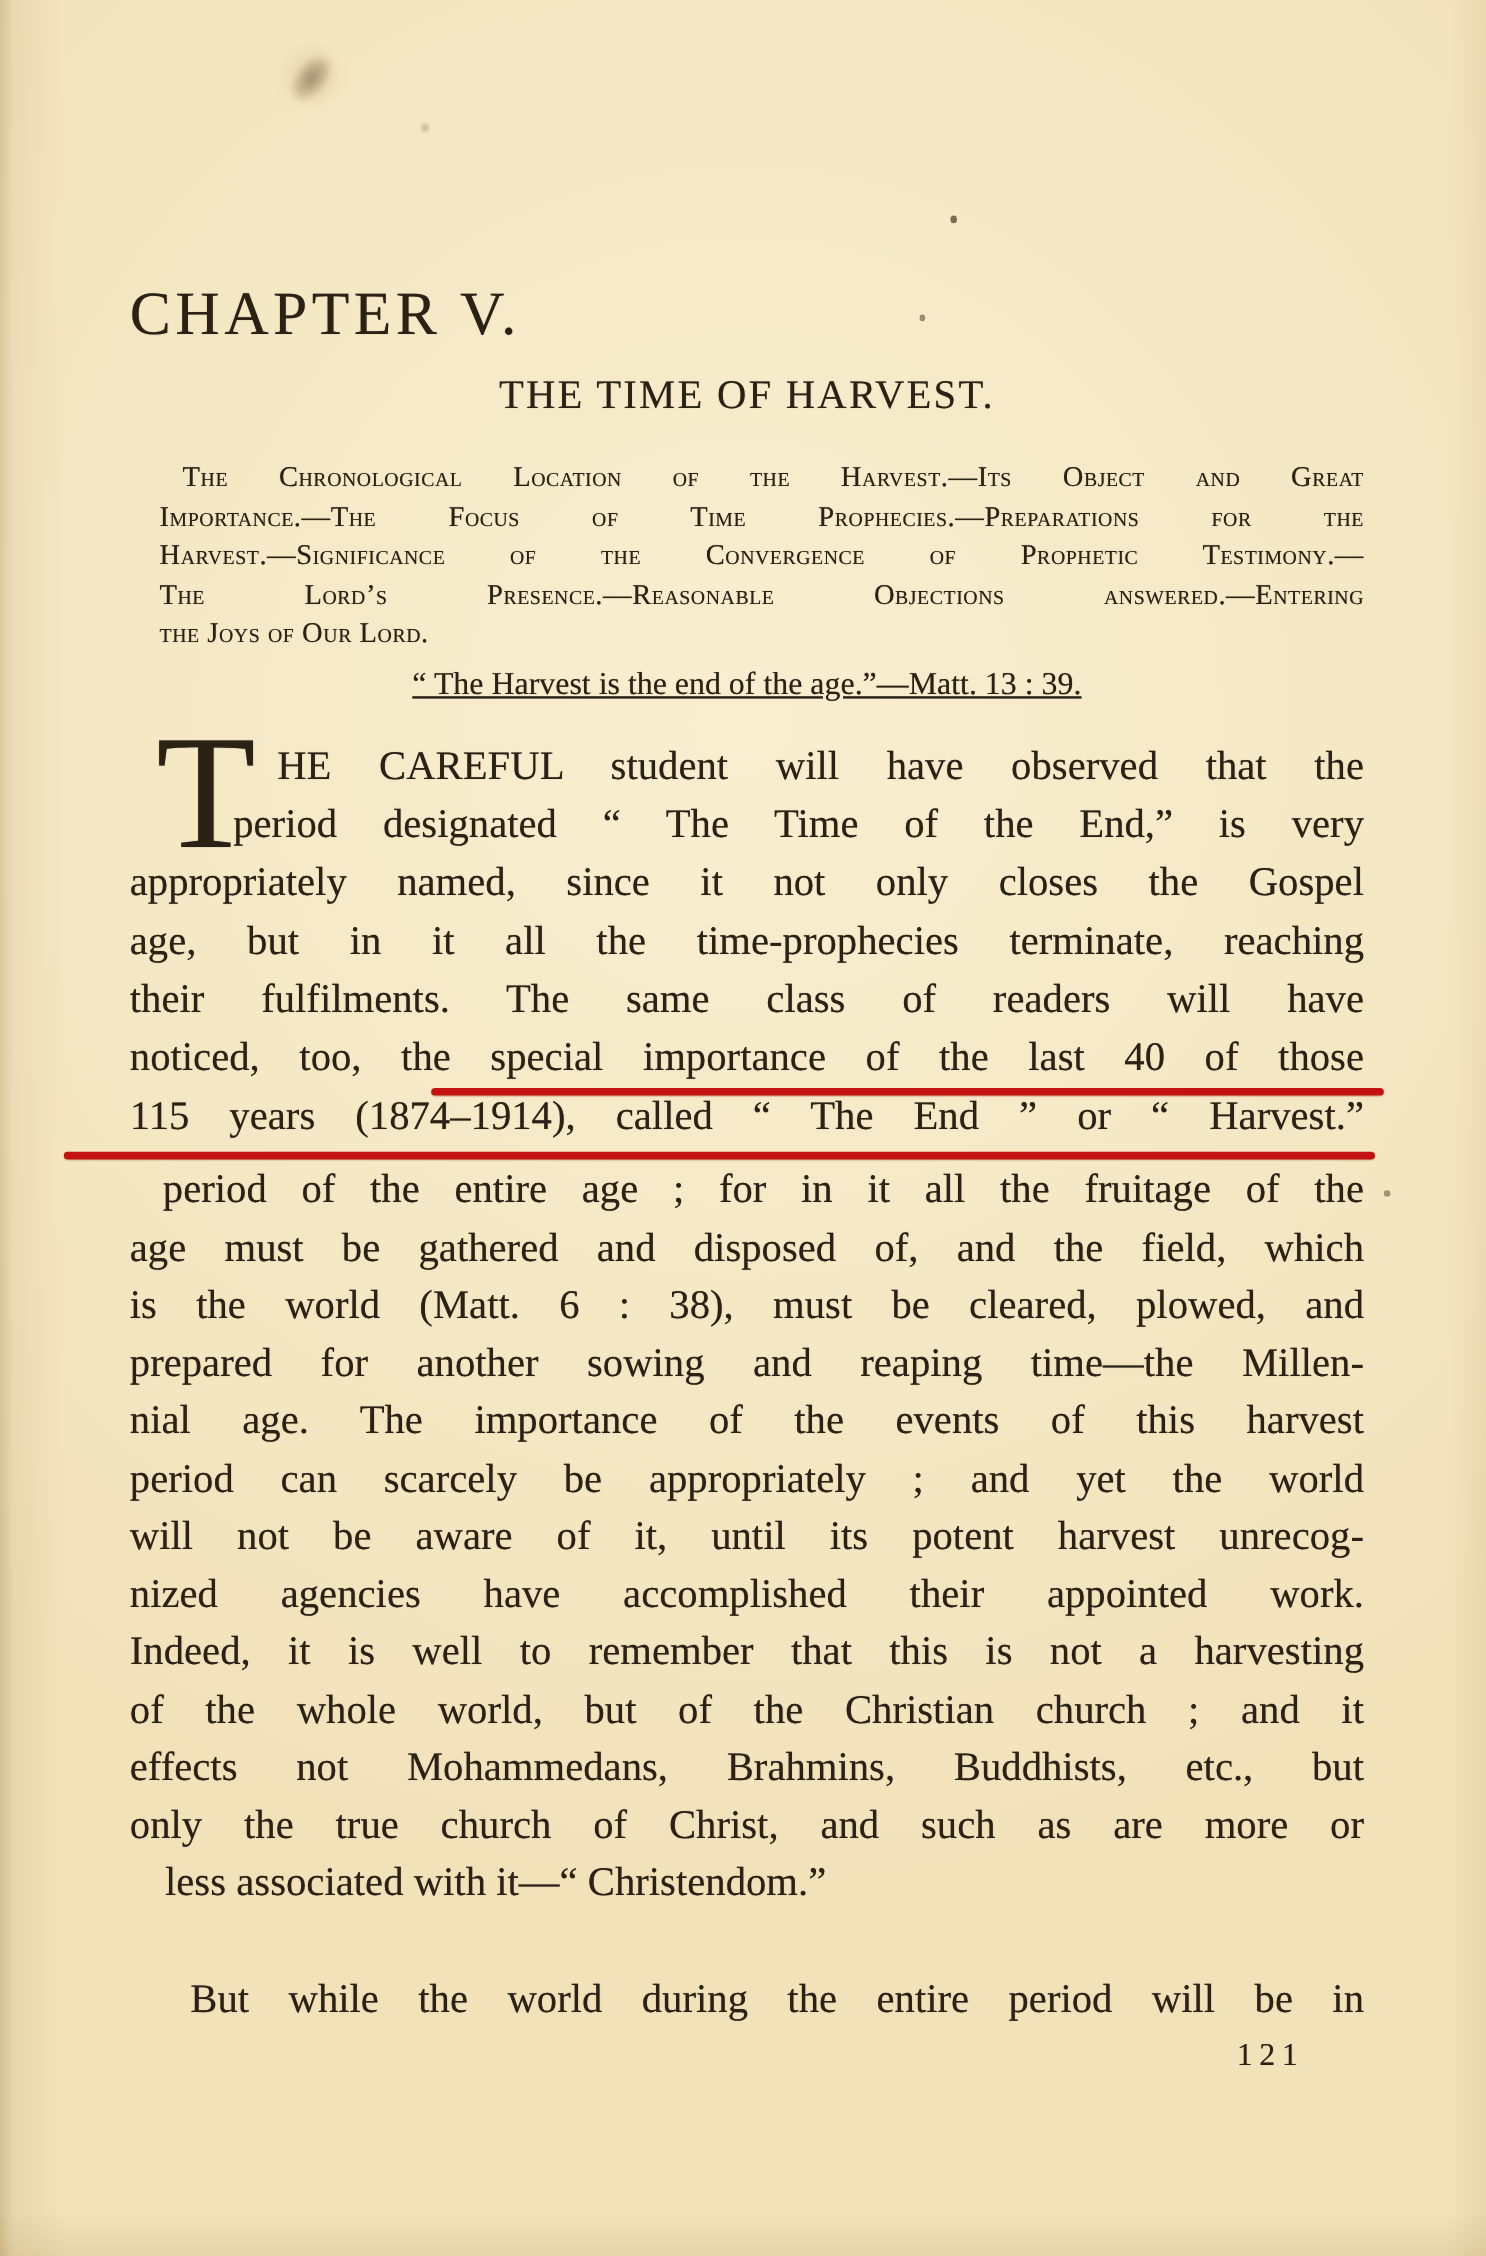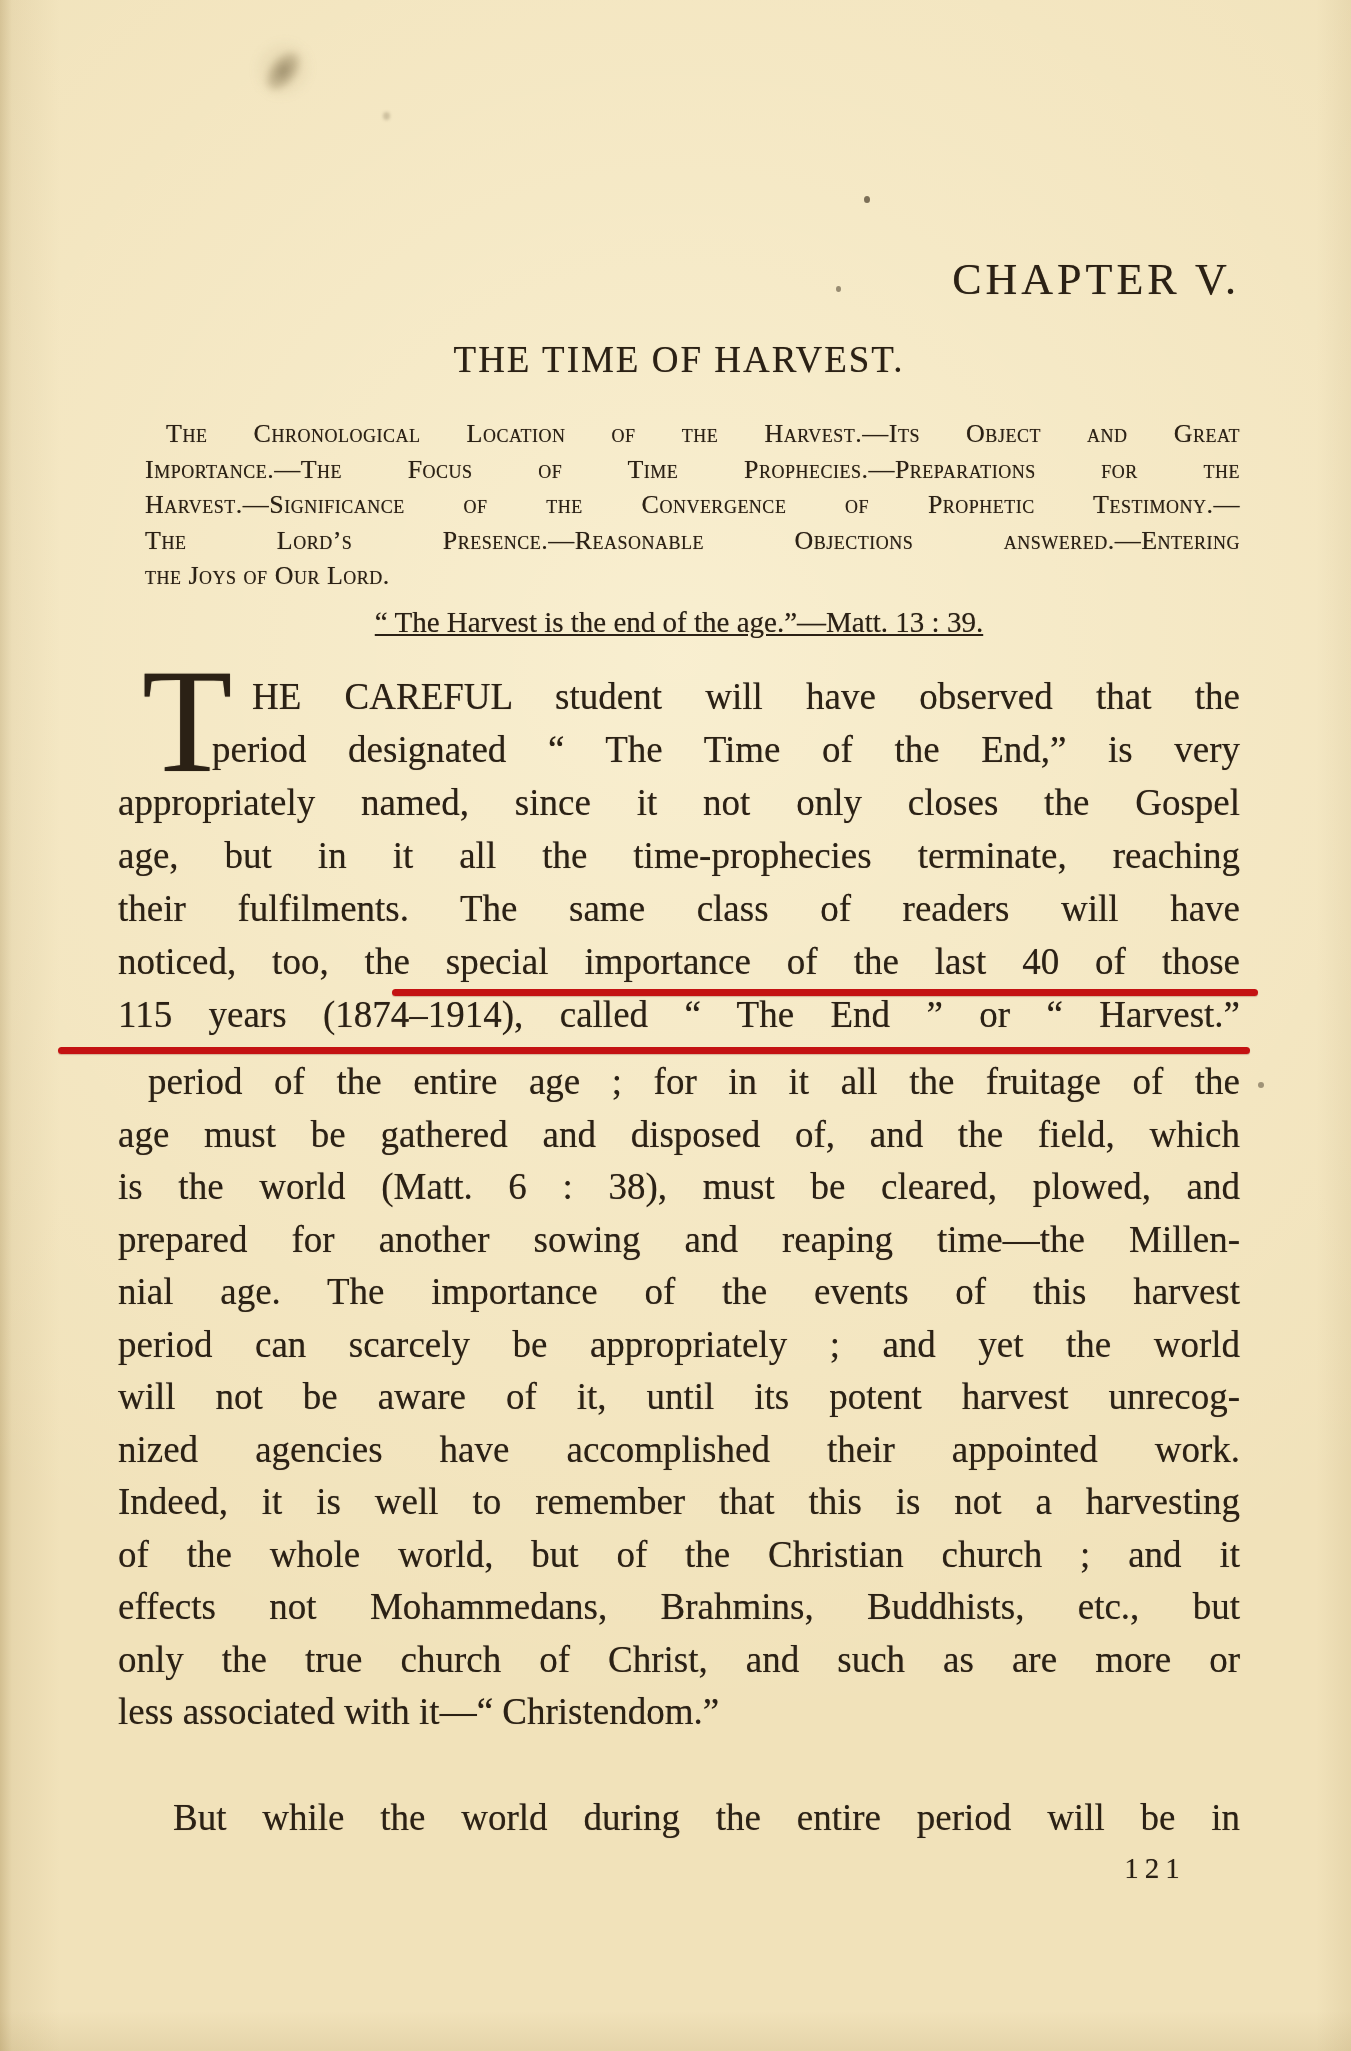--- a/index.html
+++ b/index.html
@@ -31,22 +31,22 @@
   .speck{position:absolute;border-radius:50%;background:rgba(58,46,28,0.65);filter:blur(0.7px);}
   .speck.s1{left:864px;top:196px;width:6px;height:7px;}
   .speck.s2{left:836px;top:286px;width:5px;height:6px;background:rgba(58,46,28,0.5);}
   .speck.s3{left:1258px;top:1082px;width:6px;height:6px;background:rgba(58,46,28,0.45);}
   .speck.s4{left:383px;top:112px;width:7px;height:8px;background:rgba(95,80,50,0.25);filter:blur(1.5px);}
 
   
   .tb{position:absolute;left:118px;width:1122px;}
 
   .chapter-heading{
-    top:256px;text-align:right;
-    font-size:44px;line-height:1.1;letter-spacing:4px;font-weight:400;
+    top:256px;text-align:left;
+    font-size:56px;line-height:1.1;letter-spacing:4px;font-weight:400;
   }
   .chapter-title{
     top:340px;text-align:center;
     font-size:37px;line-height:1.1;letter-spacing:2px;font-weight:400;
   }
 
   .synopsis{top:416px;font-size:26px;line-height:35.5px;}
   .synopsis .line{
     font-variant:small-caps;letter-spacing:0.5px;
     text-align:justify;text-align-last:justify;
@@ -64,21 +64,21 @@
   .drop-cap{
     position:absolute;left:24px;top:-6px;
     font-size:148px;line-height:0.78;font-weight:400;
     text-shadow:0 0 1px rgba(43,33,21,0.6);
   }
   .para1 .line:nth-child(1){padding-left:134px;}
   .para1 .line:nth-child(2){padding-left:94px;}
 
   .para2{top:1056px;line-height:52.5px;}
   .para2 .line:first-child{text-indent:30px;}
-  .para2 .line:last-child{text-align-last:left;}
+  .para2 .line:last-child{text-align-last:left;margin-left:32px;}
 
   .para3{top:1791px;line-height:53px;}
   .para3 .line:first-child{text-indent:55px;}
 
   .red-underline{
     position:absolute;height:7px;border-radius:4px;
     filter:blur(0.4px);
     box-shadow:0 1px 1px rgba(120,20,20,0.25);
   }
 

